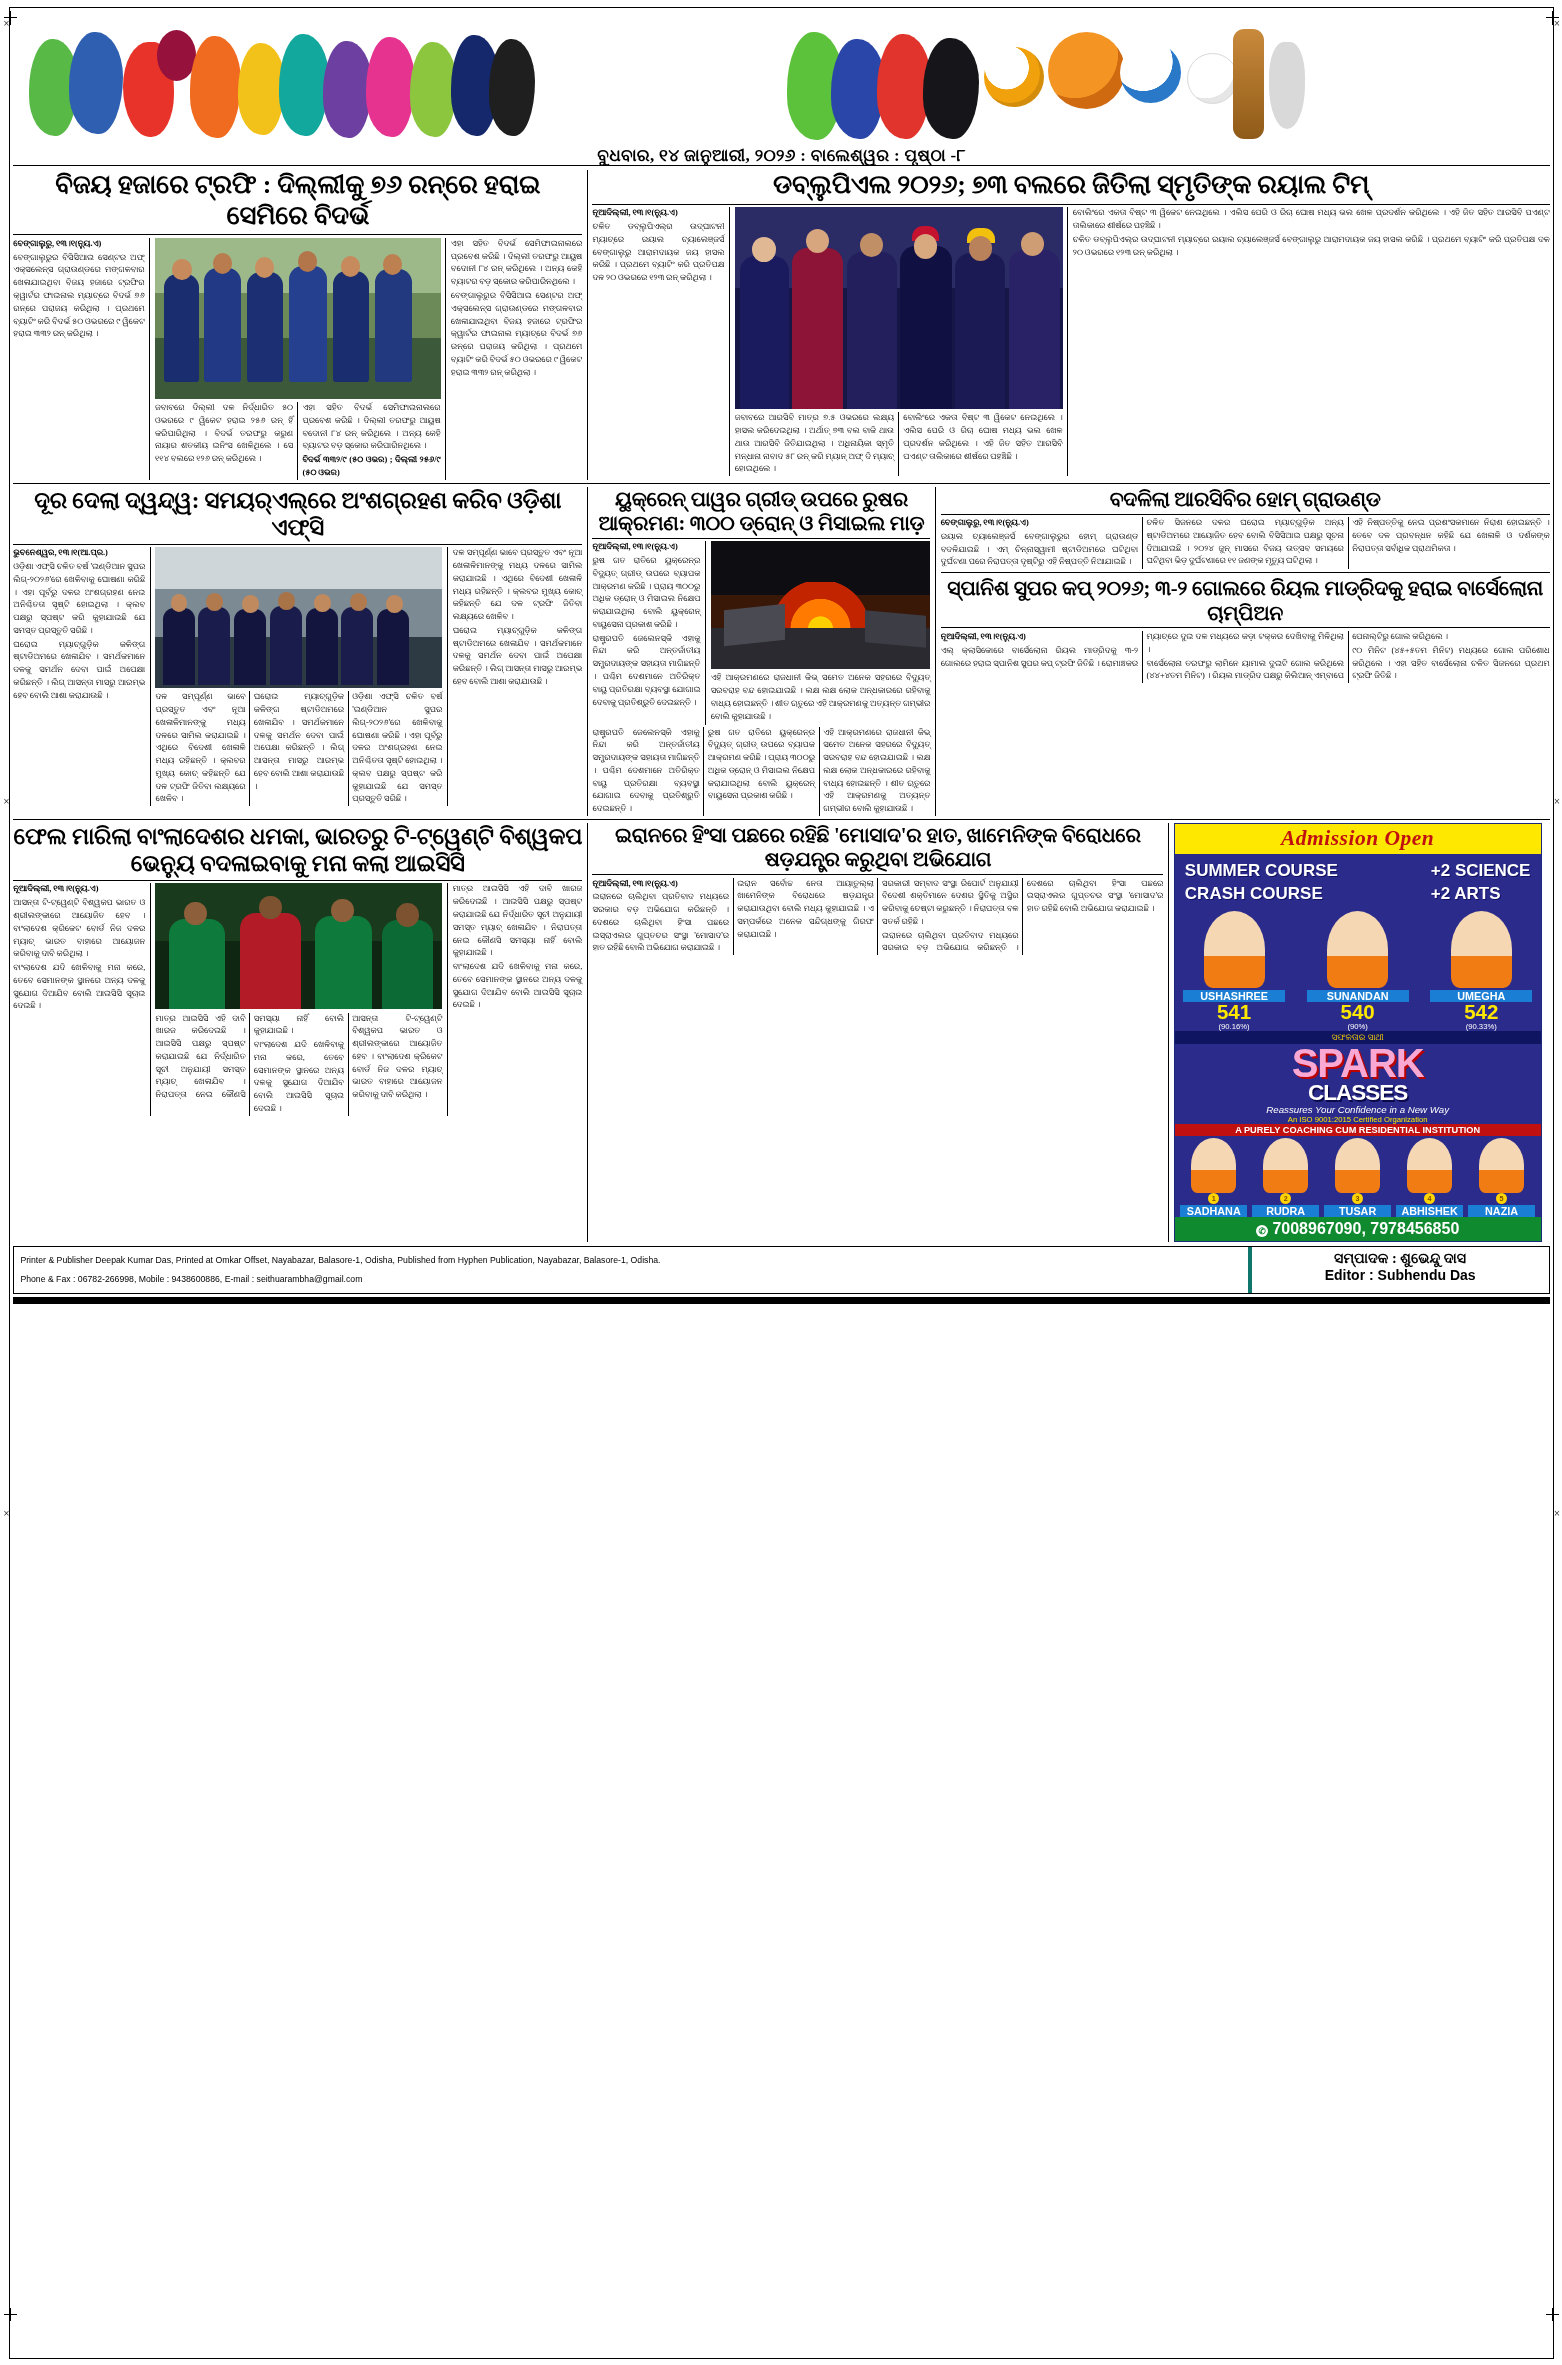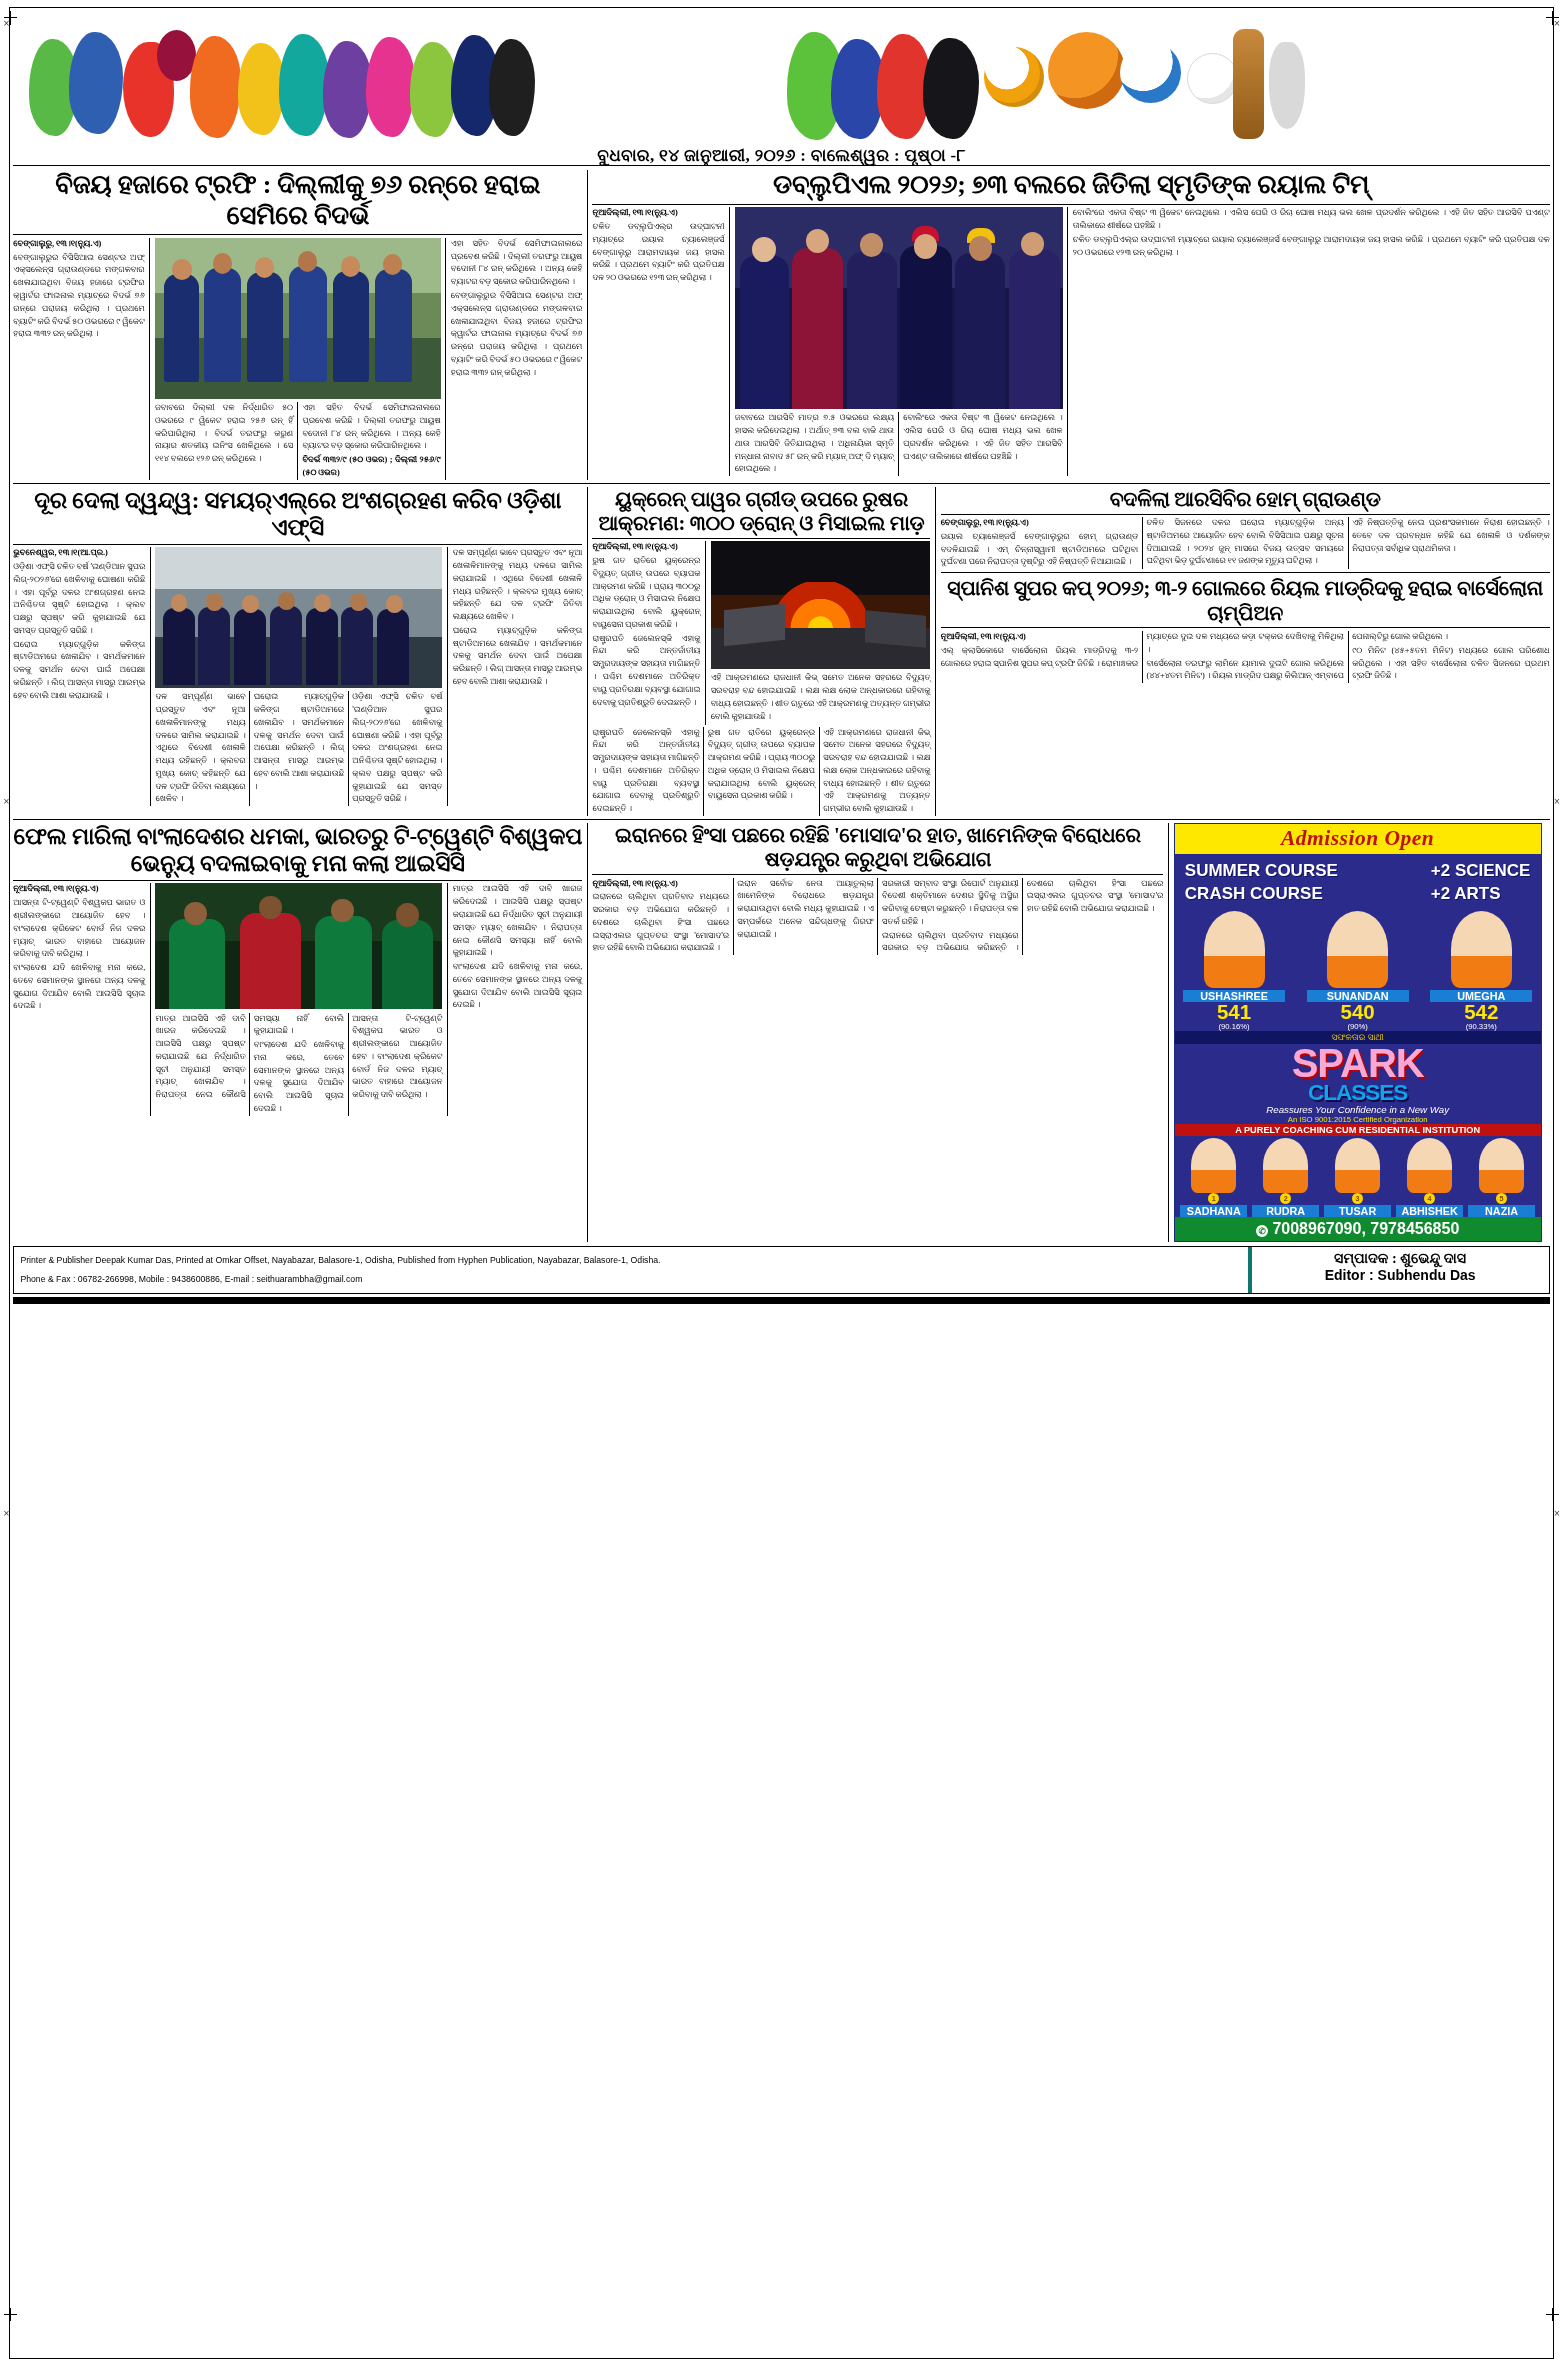--- a/index.html
+++ b/index.html
@@ -442,21 +442,21 @@
           <div class="ad-card">
             <div class="ad-face"></div>
             <div class="ad-name">UMEGHA</div>
             <div class="ad-score">542</div>
             <div class="ad-pct">(90.33%)</div>
           </div>
         </div>
 
         <div class="ad-brandbar">ସଫଳତାର ସାଥୀ</div>
         <div class="ad-brand">SPARK</div>
-        <div class="ad-brand" style="font-size:22.5px;color:#0ea5e9;text-shadow:1.5px 1.5px 0 #0a0a4a;">CLASSES</div>
+        <div class="ad-brand" style="font-size:22.5px;color:#ffffff;text-shadow:1.5px 1.5px 0 #0a0a4a;">CLASSES</div>
         <div class="ad-tag">Reassures Your Confidence in a New Way</div>
         <div class="ad-iso">An ISO 9001:2015 Certified Organization</div>
         <div class="ad-purely">A PURELY COACHING CUM RESIDENTIAL INSTITUTION</div>
 
         <div class="ad-rank">
           <div class="ad-card">
             <div class="ad-face"></div>
             <div class="ad-medal">1</div>
             <div class="ad-name">SADHANA</div>
           </div>

